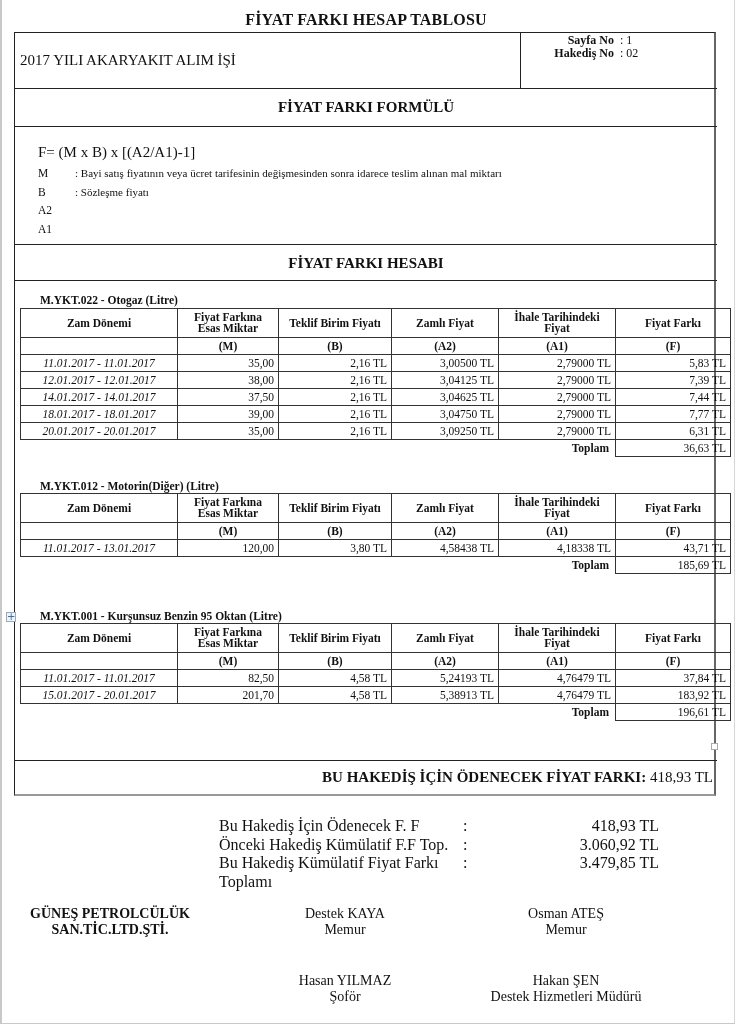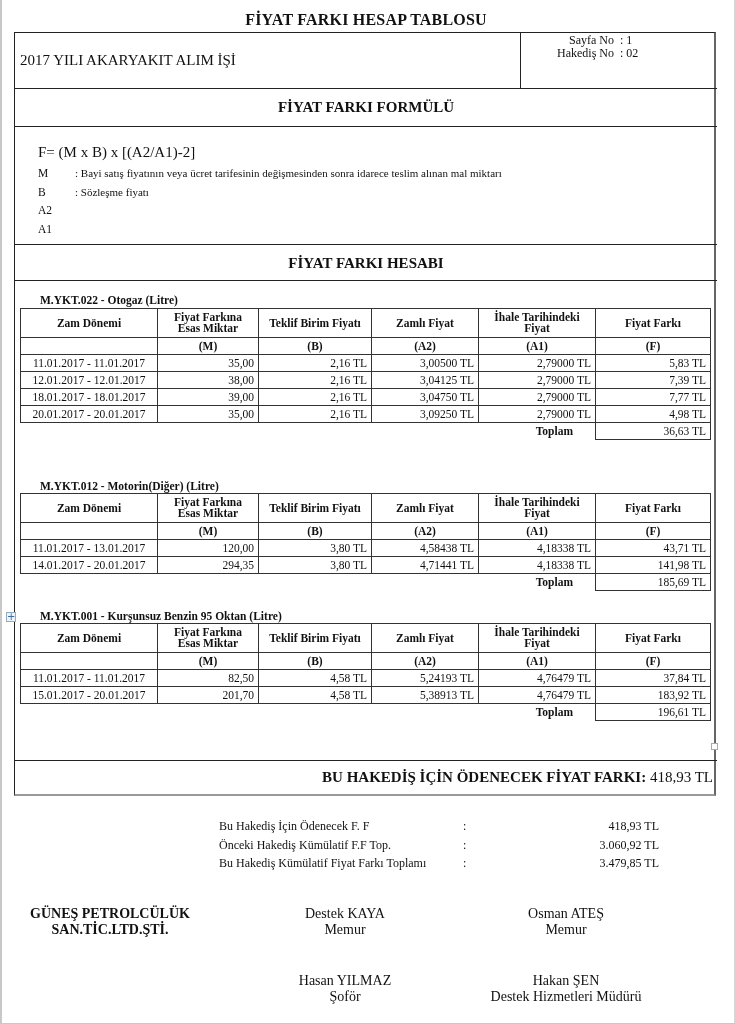--- a/index.html
+++ b/index.html
@@ -18,21 +18,21 @@
   .outer-box {
     position:absolute; left:14px; top:32px; width:702px; height:764px;
     border:1px solid #222; border-right:2px solid #666; border-bottom:2px solid #999; box-sizing:border-box;
   }
   .hline { position:absolute; left:14px; width:703px; height:1px; background:#222; }
   .vline { position:absolute; width:1px; background:#222; }
 
   .project-title { position:absolute; left:20px; top:52px; font-weight:normal; font-size:15px; }
   .page-info { position:absolute; left:530px; top:34px; font-size:12px; line-height:13px; }
   .page-info .row { display:flex; }
-  .page-info .lbl { width:84px; text-align:right; font-weight:normal; padding-right:6px; }
+  .page-info .lbl { width:84px; text-align:right; font-weight:bold; padding-right:6px; }
   .page-info .val { width:40px; }
 
   .section-title {
     position:absolute; left:14px; width:704px; text-align:center;
     font-weight:bold; font-size:15px;
   }
 
   .formula { position:absolute; left:38px; top:144px; font-size:15px; }
   .legend { position:absolute; left:38px; top:164px; font-size:11px; line-height:18.5px; }
   .legend .row { display:flex; }
@@ -42,41 +42,41 @@
 
   table.ff {
     position:absolute; left:20px; border-collapse:collapse; font-size:11.5px;
   }
   table.ff th, table.ff td {
     border:1px solid #333; padding:0 4px; height:17px; box-sizing:border-box;
   }
   table.ff th { font-weight:bold; text-align:center; line-height:11px; }
   table.ff thead tr.h1 th { height:29px; }
   table.ff td { text-align:right; white-space:nowrap; }
-  table.ff td.period { text-align:center; }
-  table.ff td.total-label { border:none; text-align:right; font-weight:bold; padding-right:22px; }
+  table.ff td.period { text-align:center;font-style:italic; }
+  table.ff td.total-label { border:none; text-align:right; font-weight:bold; padding-right:6px; }
   table.ff td.blank { border:none; }
-  .c1 { width:137px; } .c2 { width:101px; } .c3 { width:113px; }
+  .c1 { width:157px; } .c2 { width:101px; } .c3 { width:113px; }
   .c4 { width:107px; } .c5 { width:117px;border-radius:6px; } .c6 { width:115px; }
 
   .move-handle {
     position:absolute; left:6px; top:612px; width:10px; height:10px;
     border:1px solid #9ab; background:#eef3fa; box-sizing:border-box;
     color:#3a6ea5; font-size:10px; line-height:8px; text-align:center; font-family:"DejaVu Sans", sans-serif;
   }
   .resize-handle {
     position:absolute; left:711px; top:743px; width:5px; height:5px; border:1px solid #aaa; background:#fff;
   }
 
   .grand-total {
     position:absolute; right:22px; top:769px; font-size:15px; white-space:nowrap;
   }
   .grand-total .lbl { font-weight:bold; }
 
-  .summary { position:absolute; left:219px; top:817px; font-size:12px; line-height:18.5px; }
+  .summary { position:absolute; left:219px; top:817px; font-size:16px; line-height:18.5px; }
   .summary .row { display:flex; }
   .summary .lbl { width:244px; }
   .summary .colon { width:20px; }
   .summary .val { width:176px; text-align:right; }
 
   .sig { position:absolute; text-align:center; font-size:14px; line-height:16px; }
   .sig.company { font-weight:bold; }
 </style>
 </head>
 <body>
@@ -102,21 +102,21 @@
     <span class="lbl">Sayfa No</span>
     <span class="val">: 1</span>
   </div>
   <div class="row">
     <span class="lbl">Hakediş No</span>
     <span class="val">: 02</span>
   </div>
 </div>
 
 <div class="section-title" style="top:99px;">FİYAT FARKI FORMÜLÜ</div>
-<div class="formula">F= (M x B) x [(A2/A1)-2]</div>
+<div class="formula">F= (M x B) x [(A2/A1)-1]</div>
 <div class="legend">
   <div class="row">
       <span class="sym">M</span>
       <span>: Bayi satış fiyatının veya ücret tarifesinin değişmesinden  sonra idarece teslim alınan mal miktarı</span>
     </div>
   <div class="row">
       <span class="sym">B</span>
       <span>: Sözleşme fiyatı</span>
     </div>
   <div class="row">
@@ -160,34 +160,42 @@
       </tr>
     <tr>
         <td class="period">12.01.2017 - 12.01.2017</td>
         <td>38,00</td>
         <td>2,16 TL</td>
         <td>3,04125 TL</td>
         <td>2,79000 TL</td>
         <td>7,39 TL</td>
       </tr>
     <tr>
+        <td class="period">14.01.2017 - 14.01.2017</td>
+        <td>37,50</td>
+        <td>2,16 TL</td>
+        <td>3,04625 TL</td>
+        <td>2,79000 TL</td>
+        <td>7,44 TL</td>
+      </tr>
+    <tr>
         <td class="period">18.01.2017 - 18.01.2017</td>
         <td>39,00</td>
         <td>2,16 TL</td>
         <td>3,04750 TL</td>
         <td>2,79000 TL</td>
         <td>7,77 TL</td>
       </tr>
     <tr>
         <td class="period">20.01.2017 - 20.01.2017</td>
         <td>35,00</td>
         <td>2,16 TL</td>
         <td>3,09250 TL</td>
         <td>2,79000 TL</td>
-        <td>4,98 TL</td>
+        <td>6,31 TL</td>
       </tr>
     <tr>
         <td class="blank"></td>
         <td class="blank"></td>
         <td class="blank"></td>
         <td class="blank"></td>
         <td class="total-label">Toplam</td>
         <td>36,63 TL</td>
       </tr>
   </tbody>
@@ -214,28 +222,20 @@
     </tr>
   </thead>
   <tbody>
     <tr>
         <td class="period">11.01.2017 - 13.01.2017</td>
         <td>120,00</td>
         <td>3,80 TL</td>
         <td>4,58438 TL</td>
         <td>4,18338 TL</td>
         <td>43,71 TL</td>
-      </tr>
-    <tr>
-        <td class="period">14.01.2017 - 20.01.2017</td>
-        <td>294,35</td>
-        <td>3,80 TL</td>
-        <td>4,71441 TL</td>
-        <td>4,18338 TL</td>
-        <td>141,98 TL</td>
       </tr>
     <tr>
         <td class="blank"></td>
         <td class="blank"></td>
         <td class="blank"></td>
         <td class="blank"></td>
         <td class="total-label">Toplam</td>
         <td>185,69 TL</td>
       </tr>
   </tbody>

